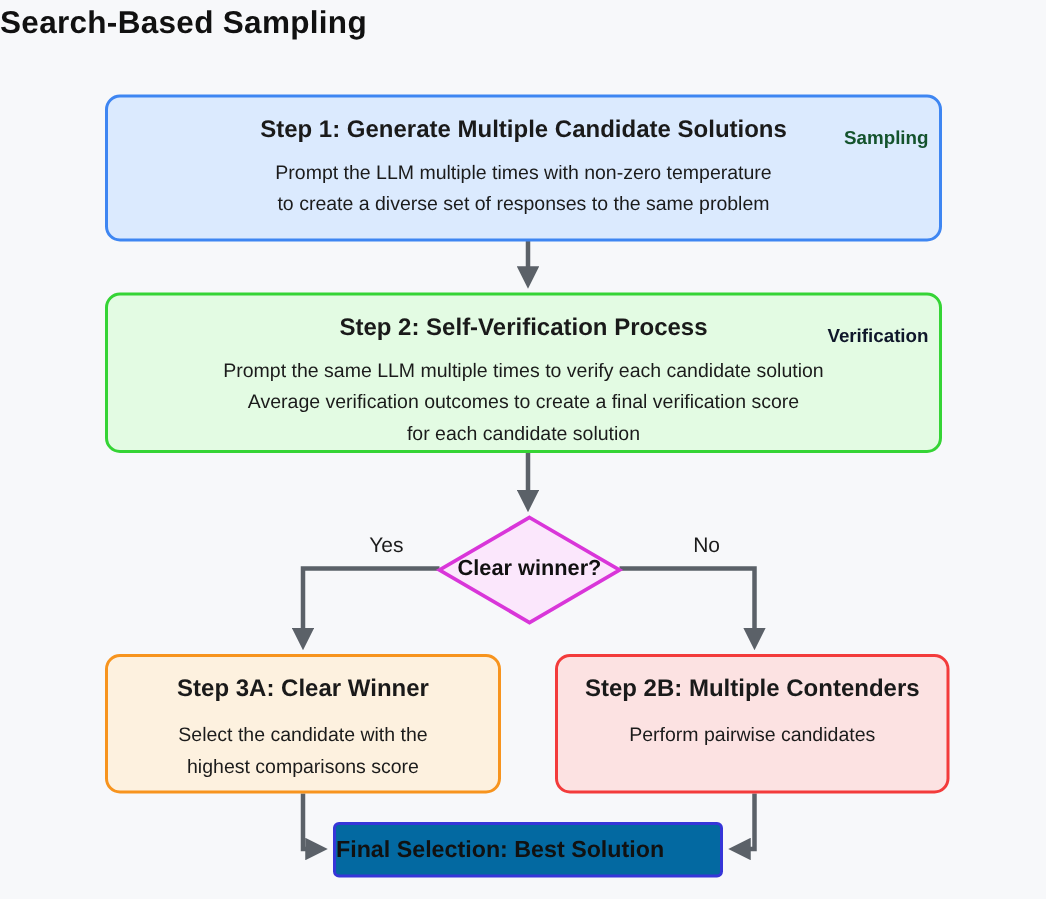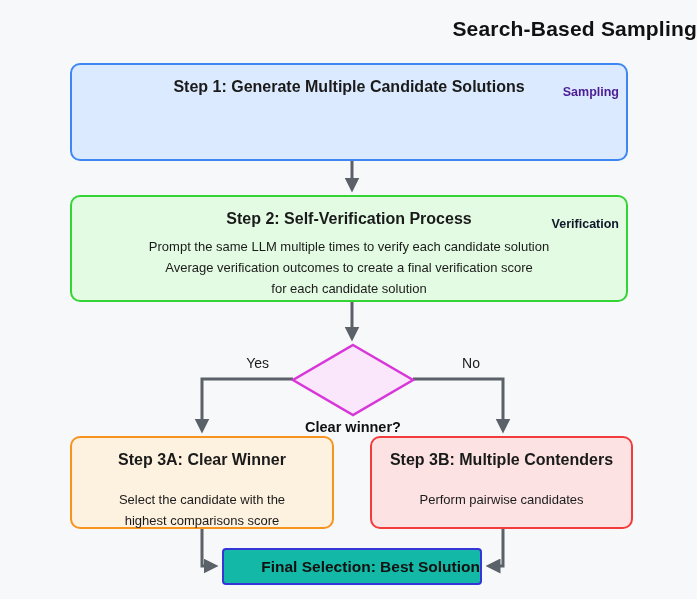--- a/index.html
+++ b/index.html
@@ -7,22 +7,22 @@
     font-family: "Liberation Sans", "DejaVu Sans", sans-serif;
     background:#f7f8fa;
   }
   .canvas {
     position:relative;
     width:697px; height:599px;
     background:#f7f8fa;
     overflow:hidden;
   }
   .diagram-title {
-    position:absolute; left:0; right:0; top:17px;
-    text-align:right;
+    position:absolute; left:0; right:0; top:4px;
+    text-align:left;
     font-size:21px; font-weight:bold; color:#111111;
     letter-spacing:0.2px;
   }
   .box {
     position:absolute;
     box-sizing:border-box;
     border:2px solid;
     border-radius:10px;
     text-align:center;
   }
@@ -33,42 +33,42 @@
   .box-body {
     font-size:13px; color:#1b1b1b; line-height:21px;
     margin-top:8px;
   }
   .tag {
     position:absolute; top:20px; right:7px;
     font-size:12.5px; font-weight:bold;
   }
   .step1 { left:70px; top:63px; width:558px; height:98px;
            background:#dbeafe; border-color:#3e86f2; }
-  .step1 .tag { color:#4c1d95; }
+  .step1 .tag { color:#14532d; }
   .step2 { left:70px; top:195px; width:558px; height:107px;
            background:#e3fbe3; border-color:#35d435; }
   .step2 .tag { color:#0f172a; }
   .step3a { left:70px; top:436px; width:264px; height:93px;
             background:#fdf1df; border-color:#f7941e; }
-  .step3a .box-body, .step3b .box-body { margin-top:20px; }
+  .step3a .box-body, .step3b .box-body { margin-top:10px; }
   .step3b { left:370px; top:436px; width:263px; height:93px;
             background:#fce2e2; border-color:#f33b3b; }
   .final-box { left:222px; top:548px; width:260px; height:37px;
-            background:#14b8a6; border-color:#3636d8; border-radius:4px;
-            display:flex; align-items:center; justify-content:flex-end; }
+            background:#0369a1; border-color:#3636d8; border-radius:4px;
+            display:flex; align-items:center; justify-content:flex-start; }
   .final-label { font-size:15.5px; font-weight:bold; color:#111111; }
   .edge-label {
     position:absolute; width:44px; text-align:right;
     font-size:14px; color:#1b1b1b;
   }
   .yes-label { left:225px; top:355px; }
   .no-label  { left:436px; top:355px; }
   .decision-label {
     position:absolute; left:293px; top:371px; width:120px;
-    text-align:center; font-size:14.5px; font-weight:bold; color:#111111;margin-top:48px;
+    text-align:center; font-size:14.5px; font-weight:bold; color:#111111;
   }
   svg.wires { position:absolute; left:0; top:0; }
 </style>
 </head>
 <body>
 
 <div class="canvas">
 
   <div class="diagram-title">Search-Based Sampling</div>
 
@@ -85,20 +85,24 @@
       <path d="M413 379 L503 379 L503 429" marker-end="url(#arrow)"></path>
       <path d="M202 529 L202 566 L214 566" marker-end="url(#arrow)"></path>
       <path d="M503 529 L503 566 L490 566" marker-end="url(#arrow)"></path>
     </g>
     <polygon points="353,345 413,380 353,415 293,380" fill="#fbe7fc" stroke="#d936d9" stroke-width="2.5"></polygon>
   </svg>
 
   <div class="box step1">
     <div class="box-title">Step 1: Generate Multiple Candidate Solutions</div>
     <div class="tag">Sampling</div>
+    <div class="box-body">
+      <div>Prompt the LLM multiple times with non-zero temperature</div>
+      <div>to create a diverse set of responses to the same problem</div>
+    </div>
   </div>
 
   <div class="box step2">
     <div class="box-title">Step 2: Self-Verification Process</div>
     <div class="tag">Verification</div>
     <div class="box-body">
       <div>Prompt the same LLM multiple times to verify each candidate solution</div>
       <div>Average verification outcomes to create a final verification score</div>
       <div>for each candidate solution</div>
     </div>
@@ -110,21 +114,21 @@
 
   <div class="box step3a">
     <div class="box-title">Step 3A: Clear Winner</div>
     <div class="box-body">
       <div>Select the candidate with the</div>
       <div>highest comparisons score</div>
     </div>
   </div>
 
   <div class="box step3b">
-    <div class="box-title">Step 3B: Multiple Contenders</div>
+    <div class="box-title">Step 2B: Multiple Contenders</div>
     <div class="box-body">
       <div>Perform pairwise candidates</div>
     </div>
   </div>
 
   <div class="box final-box">
     <div class="final-label">Final Selection: Best Solution</div>
   </div>
 
 </div>

